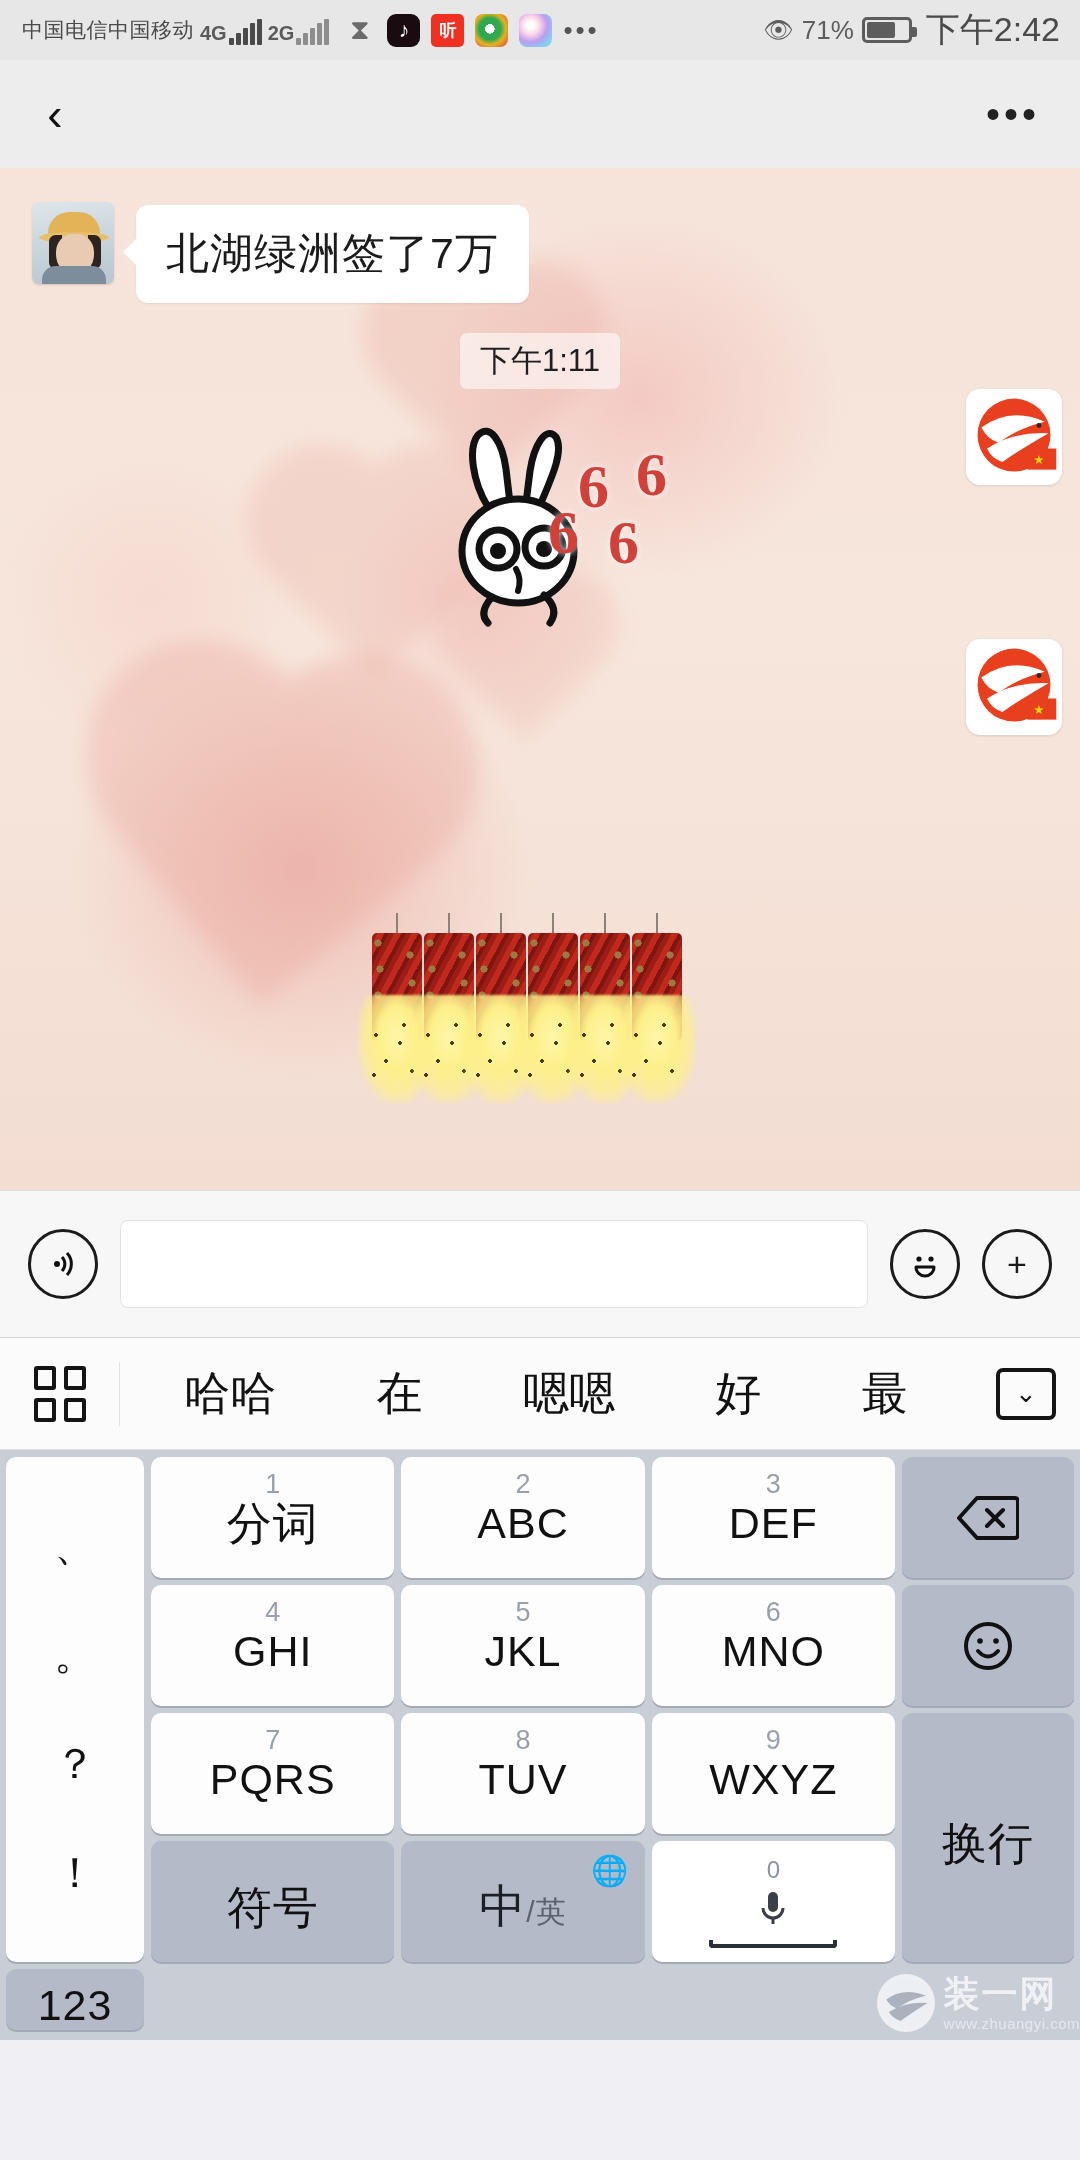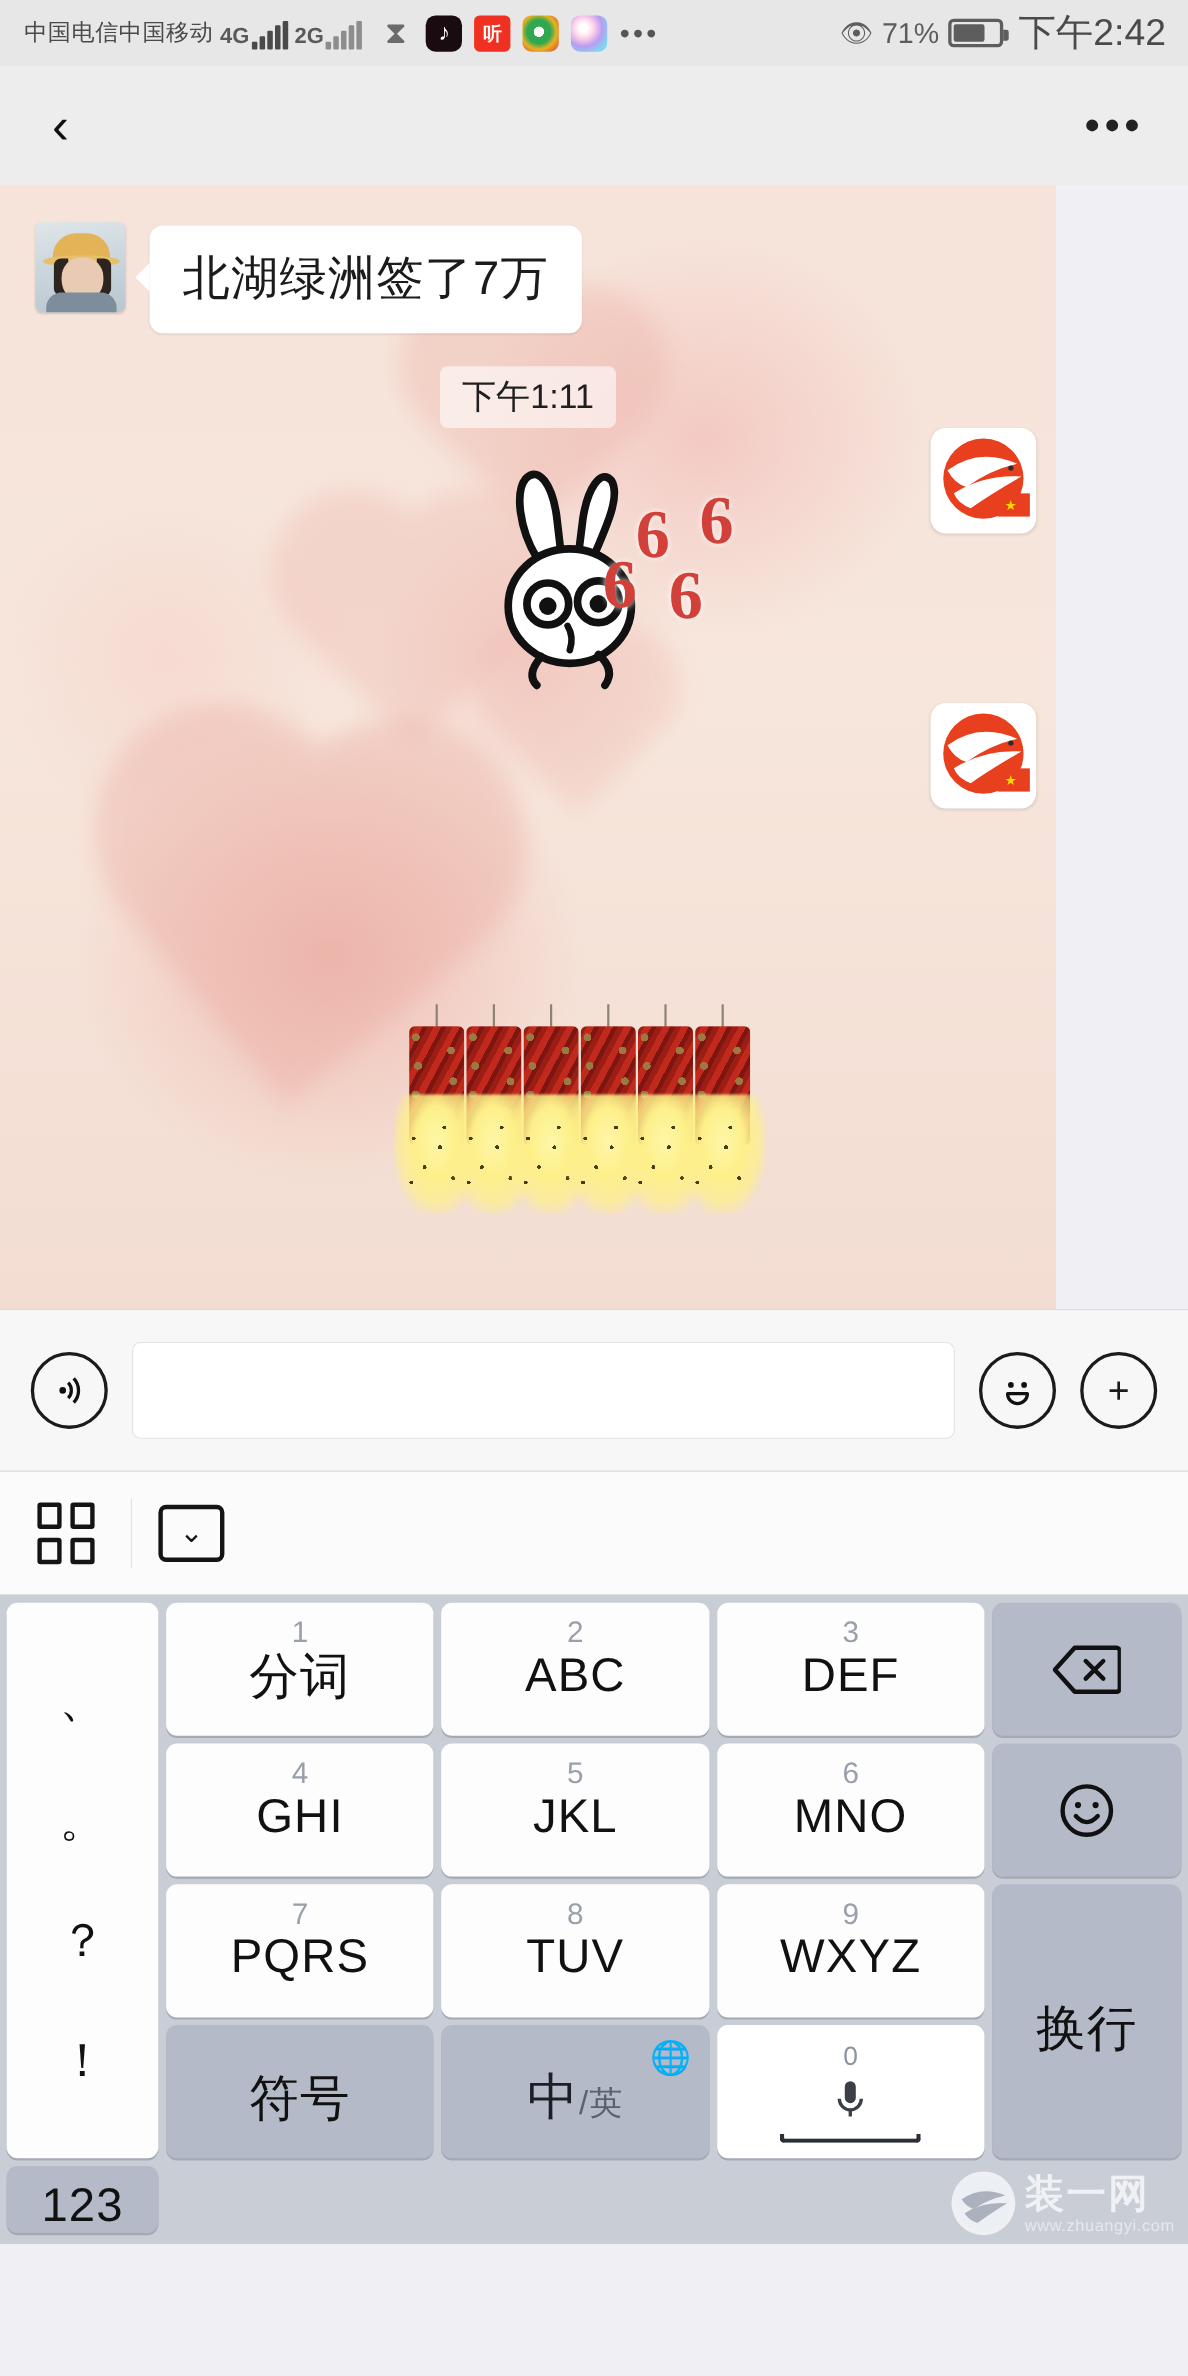--- a/index.html
+++ b/index.html
@@ -74,21 +74,21 @@
     font-size:42px; color:#000; font-weight:bold; margin-left:22px;
     letter-spacing:1px;
   }
   .title-more{
     position:absolute; right:40px; top:50%; transform:translateY(-50%);
     font-size:40px; color:#222; letter-spacing:4px; line-height:.3;
   }
 
   
   .chat{
-    position:relative; width:960px; height:1022px; overflow:hidden;
+    position:relative; width:1080px; height:1022px; overflow:hidden;
     background:
       radial-gradient(ellipse 300px 260px at 640px 230px, rgba(240,180,175,.55), rgba(240,180,175,0) 70%),
       radial-gradient(ellipse 330px 300px at 300px 700px, rgba(236,168,160,.62), rgba(236,168,160,0) 70%),
       radial-gradient(ellipse 190px 180px at 480px 430px, rgba(242,190,185,.45), rgba(242,190,185,0) 72%),
       radial-gradient(ellipse 230px 210px at 150px 430px, rgba(244,200,192,.38), rgba(244,200,192,0) 72%),
       linear-gradient(180deg,#f6e3da 0%,#f7e6dc 45%,#f3ddd2 100%);
   }
   .heart{
     position:absolute; opacity:.55;
     background:#eaa69b;
@@ -269,21 +269,21 @@
   .key.tall{ grid-row:span 2; }
   .key.space{ background:#fff; }
   .globe{ position:absolute; top:12px; right:16px; font-size:30px; color:#2f333c; }
   .lang .cn1{ font-size:46px; color:#1b1f26; }
   .lang .cn2{ font-size:30px; color:#5a6170; }
   .mic-wrap{ display:flex; flex-direction:column; align-items:center; gap:4px; }
   .mic-zero{ font-size:24px; color:#8d94a0; }
   .space-bottom{ width:128px; height:8px; border:4px solid #2b2f36; border-top:0; border-radius:0 0 4px 4px; margin-top:4px;}
 
   .watermark{
-    position:absolute; right:12px; bottom:8px;
+    position:absolute; right:0; bottom:8px;
     display:flex; align-items:center; gap:9px; opacity:.92; z-index:10;
   }
   .wm-circle{
     width:58px; height:58px; border-radius:50%; background:#f2f3f6;
     display:flex; align-items:center; justify-content:center;
     color:#aab0bb; font-size:34px;
   }
   .wm-text{ display:flex; flex-direction:column; line-height:1; }
   .wm-main{ font-size:36px; color:#f4f5f8; letter-spacing:2px; font-weight:bold;}
   .wm-sub{ font-size:15px; color:#e8eaef; letter-spacing:.5px; margin-top:4px;}
@@ -471,20 +471,27 @@
 
 <div class="candbar">
   <div class="cand-grid">
     <span class="grid-ico">
         <i></i>
         <i></i>
         <i></i>
         <i></i>
       </span>
   </div>
+  <div class="cands">
+    <span class="cand">哈哈</span>
+    <span class="cand">在</span>
+    <span class="cand">嗯嗯</span>
+    <span class="cand">好</span>
+    <span class="cand">最</span>
+  </div>
   <div class="cand-down">
     <span class="down-box">⌄</span>
   </div>
 </div>
 
 <div class="keyboard">
 
   <div class="key punct">
     <span>、</span>
     <span>。</span>

